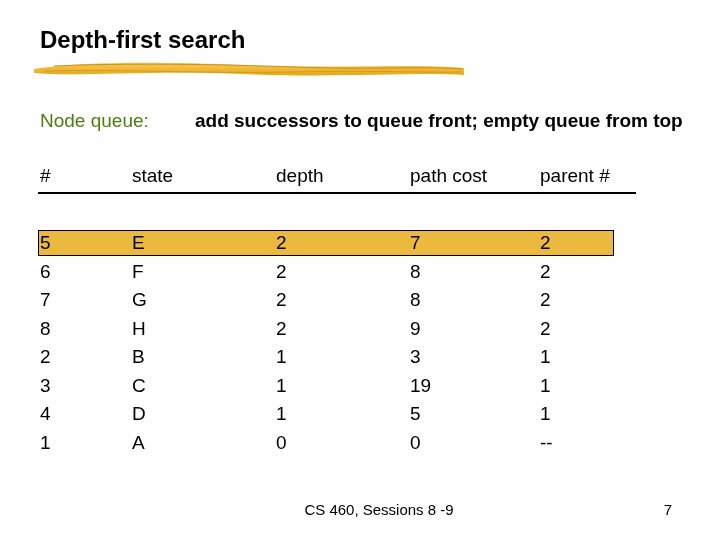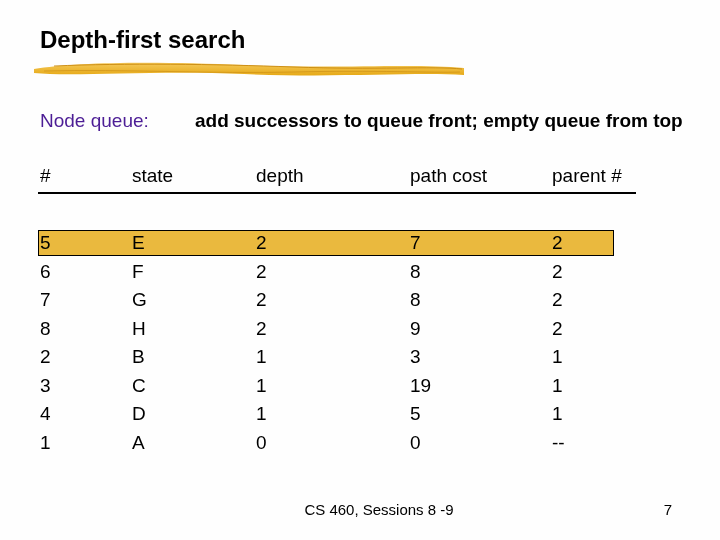--- a/index.html
+++ b/index.html
@@ -35,43 +35,43 @@
     top: 60px;
     left: 34px;
     width: 430px;
     height: 18px;
   }
   .queue-label {
     position: absolute;
     top: 110px;
     left: 40px;
     font-size: 19px;
-    color: #4c1d95;
+    color: #4d7c0f;
   }
   .queue-add {
     position: absolute;
     top: 110px;
     left: 195px;
     font-size: 19px;
     color: #000;
     font-weight: bold;
   }
   .headers {
     position: absolute;
     top: 165px;
     left: 40px;
     right: 40px;
     font-size: 19px;
   }
   .headers span { position: absolute; }
   .col-num   { left: 0px; }
   .col-state { left: 70px; margin-left: 22px; }
-  .col-depth { left: 216px; }
+  .col-depth { left: 236px; }
   .col-cost  { left: 370px; }
-  .col-parent{ left: 512px; }
+  .col-parent{ left: 500px; }
   .hrule {
     position: absolute;
     top: 192px;
     left: 38px;
     width: 598px;
     height: 0;
     border-top: 2.5px solid #000;
   }
   .highlight-row {
     position: absolute;

